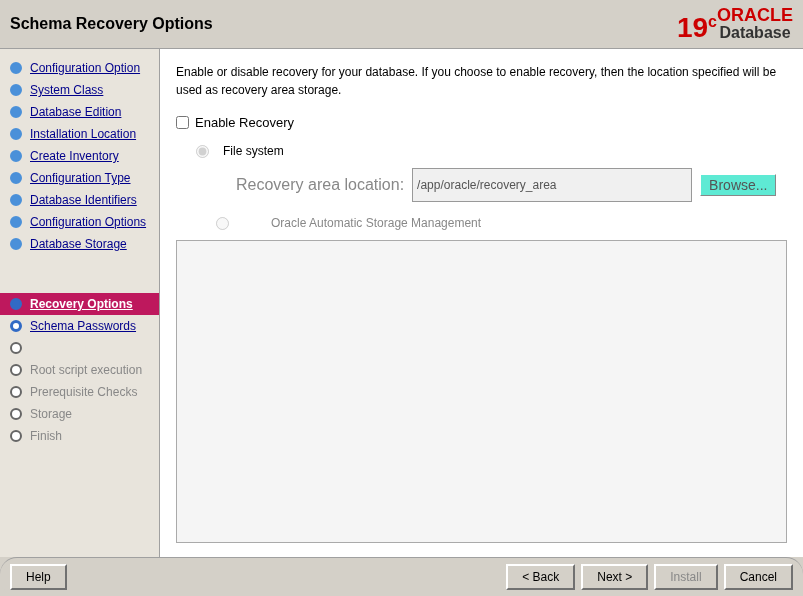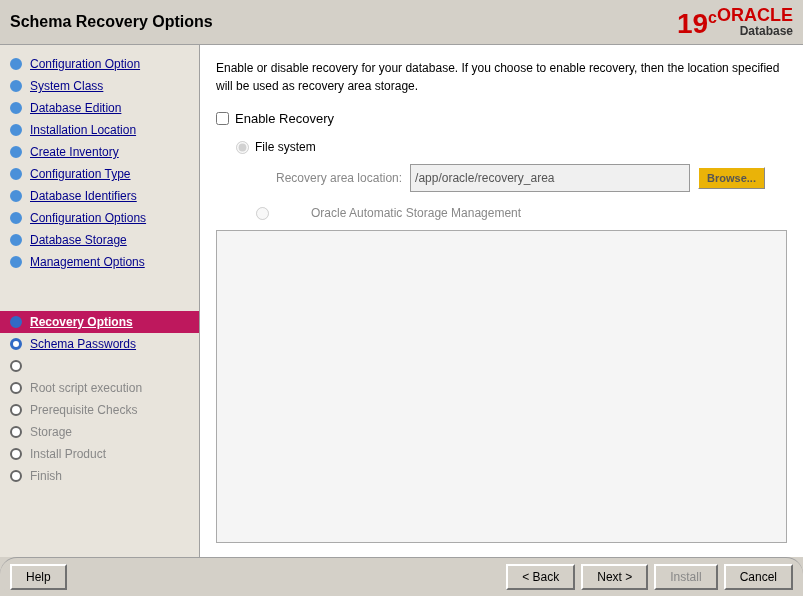--- a/index.html
+++ b/index.html
@@ -35,44 +35,44 @@
     }
     .oracle-logo-19c {
       font-size: 28px;
       font-weight: bold;
       color: #cc0000;
       line-height: 1;
     }
     .oracle-logo-text {
       display: flex;
       flex-direction: column;
-      align-items: flex-end;
+      align-items: center;
     }
     .oracle-logo-name {
       font-size: 18px;
       font-weight: bold;
       color: #cc0000;
       line-height: 1;
     }
     .oracle-logo-db {
-      font-size: 12px;
+      font-size: 16px;
       color: #333;
       font-weight: bold;
     }
 
     
     .main-content {
       display: flex;
       flex: 1;
       overflow: hidden;
     }
 
     
     .sidebar {
-      width: 200px;
+      width: 160px;
       background: #e8e4dc;
       border-right: 1px solid #a0a0a0;
       padding: 8px 0;
       overflow-y: auto;
       flex-shrink: 0;
     }
     .sidebar-item {
       display: flex;
       align-items: center;
       padding: 3px 8px;
@@ -155,57 +155,57 @@
     }
     .radio-row {
       display: flex;
       align-items: center;
       gap: 6px;
       margin-bottom: 10px;
     }
     .radio-row label {
       font-size: 12px;
       color: #888;
+      margin-left: 8px;
     }
     .radio-row.enabled label {
       color: #000;
     }
 
     .location-row {
       display: flex;
       align-items: center;
       gap: 8px;
       margin-left: 40px;
       margin-bottom: 14px;
     }
     .location-label {
-      font-size: 12px;
+      font-size: 16px;
       color: #888;
       white-space: nowrap;
     }
     .location-input {
       width: 280px;
-      height: 28px;
+      height: 34px;
       border: 1px solid #999;
       background: #f0f0f0;
       padding: 2px 4px;
       font-size: 12px;
       color: #555;
     }
     .browse-btn {
       height: 22px;
       padding: 0 8px;
-      background: #eab308;
+      background: #5eead4;
       border: 1px solid #888;
       border-top-color: #fff;
       border-left-color: #fff;
-      font-size: 11px;
+      font-size: 14px;
       cursor: pointer;
       color: #555;
-      font-weight: bold;
     }
 
     .asm-row {
       display: flex;
       align-items: center;
       gap: 6px;
       margin-left: 20px;
     }
     .asm-row label {
       font-size: 12px;
@@ -335,26 +335,20 @@
       <span class="sidebar-item-label">Configuration Options</span>
     </div>
 
     <div class="sidebar-item">
       <div class="step-icon">
           <div class="step-circle done"></div>
         </div>
       <span class="sidebar-item-label">Database Storage</span>
     </div>
 
-    <div class="sidebar-item">
-      <div class="step-icon">
-          <div class="step-circle done"></div>
-        </div>
-      <span class="sidebar-item-label">Management Options</span>
-    </div>
 
     <div class="sidebar-item active">
       <div class="step-icon">
           <div class="step-circle current"></div>
         </div>
       <span class="sidebar-item-label">Recovery Options</span>
     </div>
 
     <div class="sidebar-item">
       <div class="step-icon">
@@ -383,26 +377,20 @@
       <span class="sidebar-item-label">Prerequisite Checks</span>
     </div>
 
     <div class="sidebar-item disabled">
       <div class="step-icon">
           <div class="step-circle"></div>
         </div>
       <span class="sidebar-item-label">Storage</span>
     </div>
 
-    <div class="sidebar-item disabled">
-      <div class="step-icon">
-          <div class="step-circle"></div>
-        </div>
-      <span class="sidebar-item-label">Install Product</span>
-    </div>
 
     <div class="sidebar-item disabled">
       <div class="step-icon">
           <div class="step-circle"></div>
         </div>
       <span class="sidebar-item-label">Finish</span>
     </div>
 
   </div>
 

